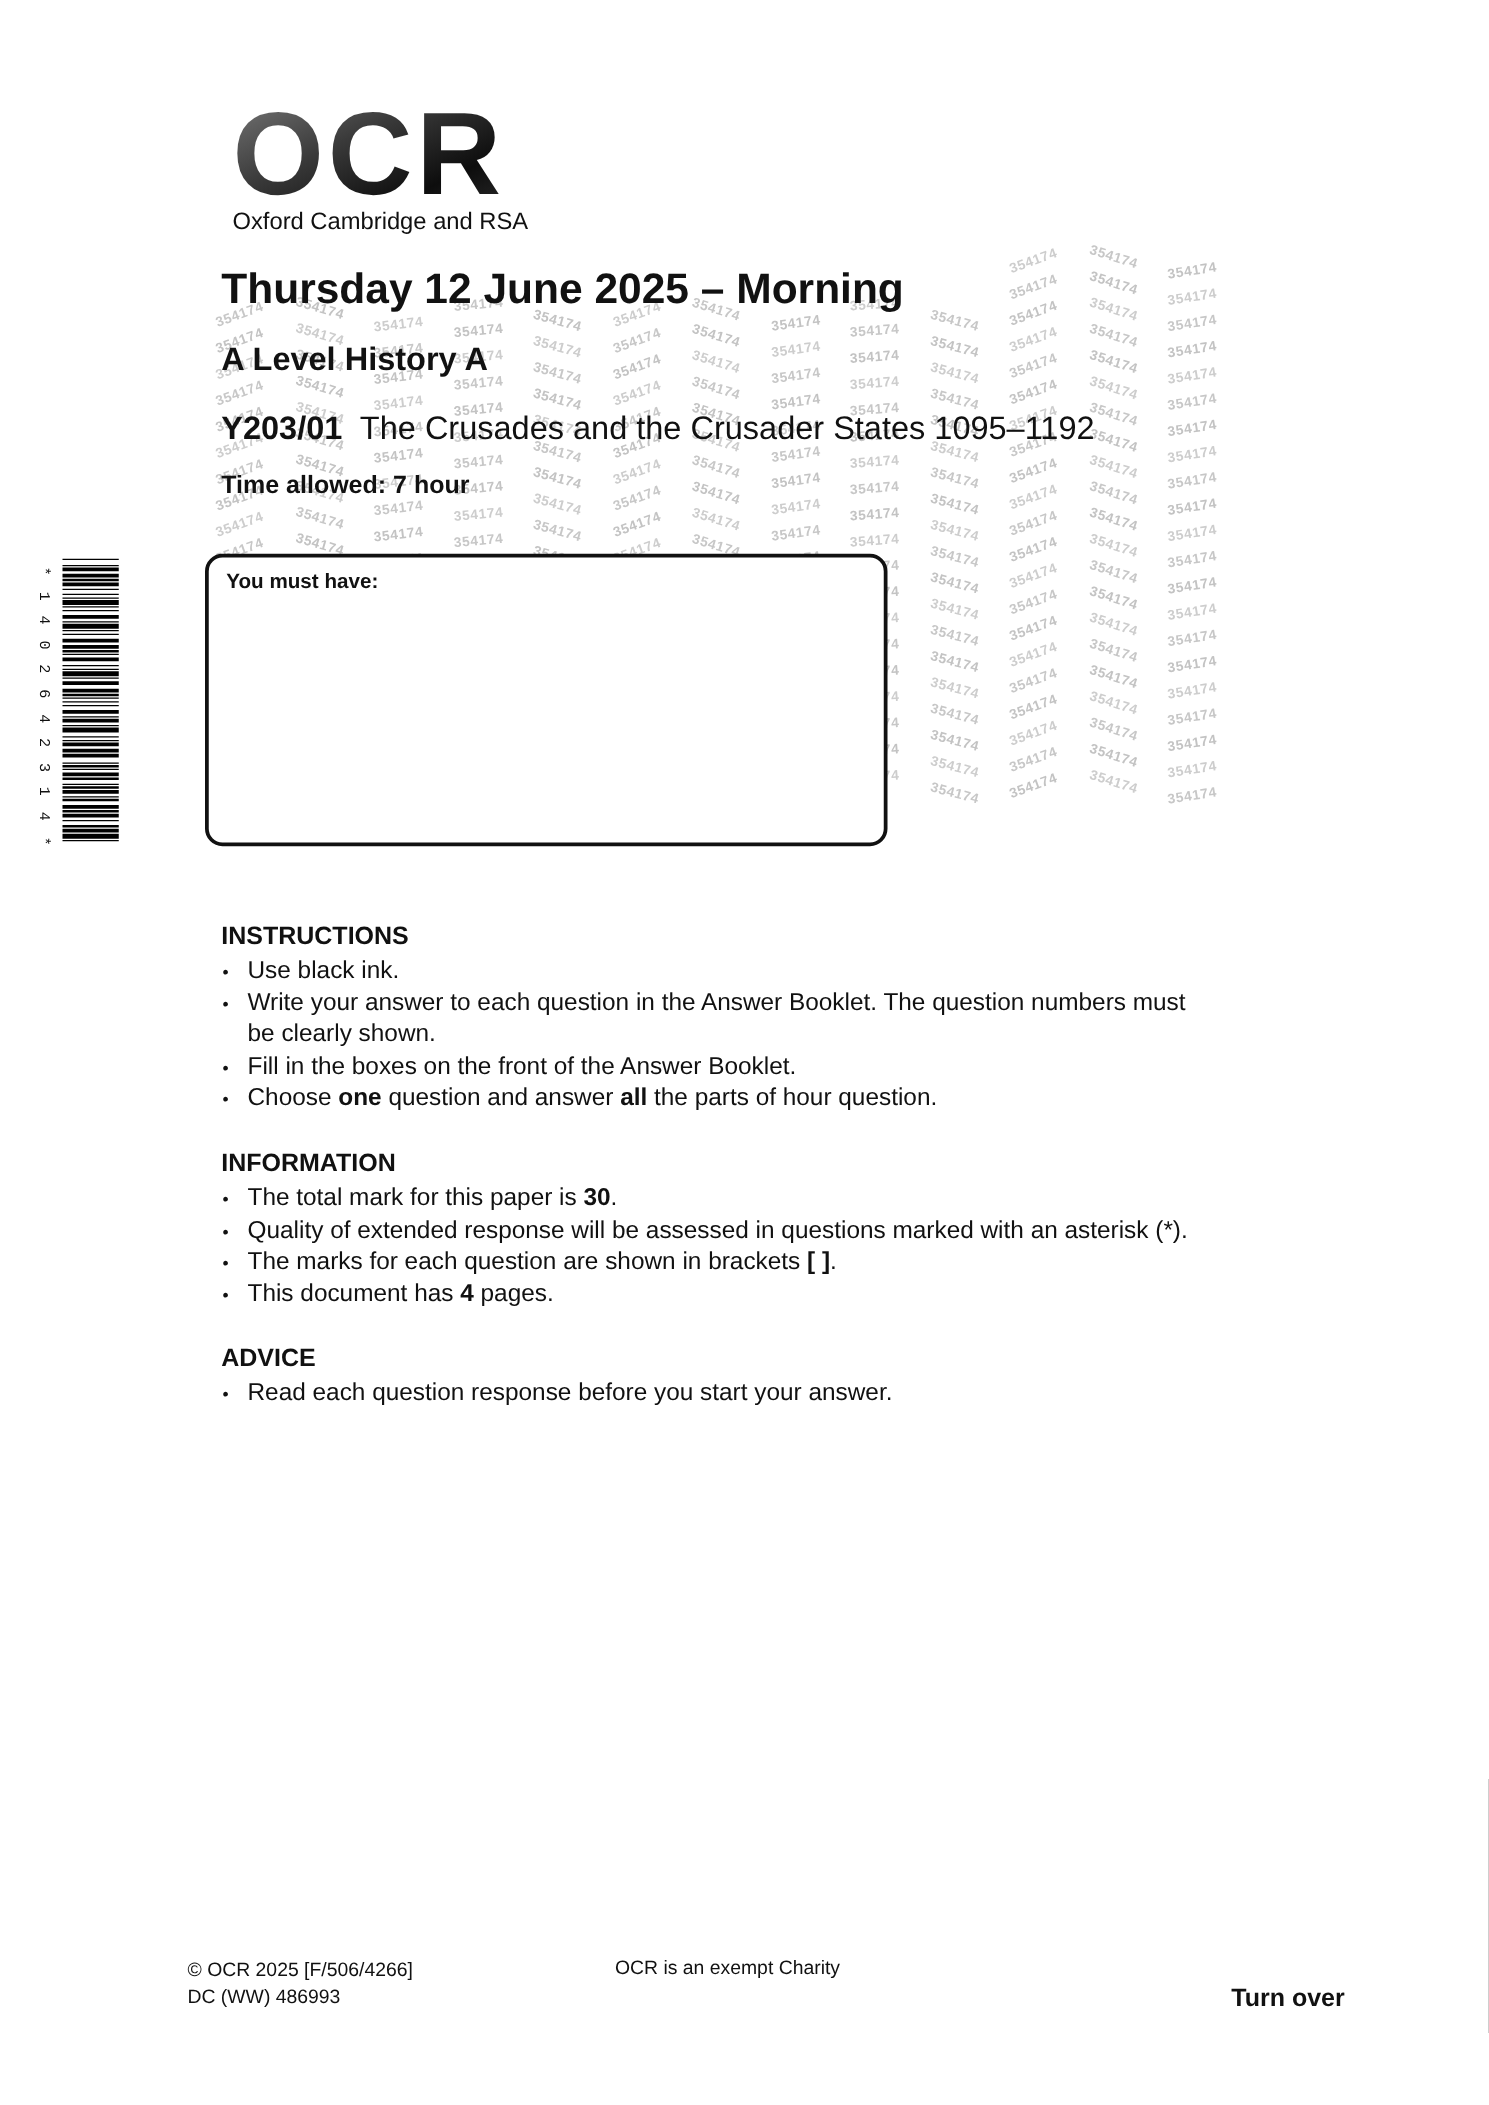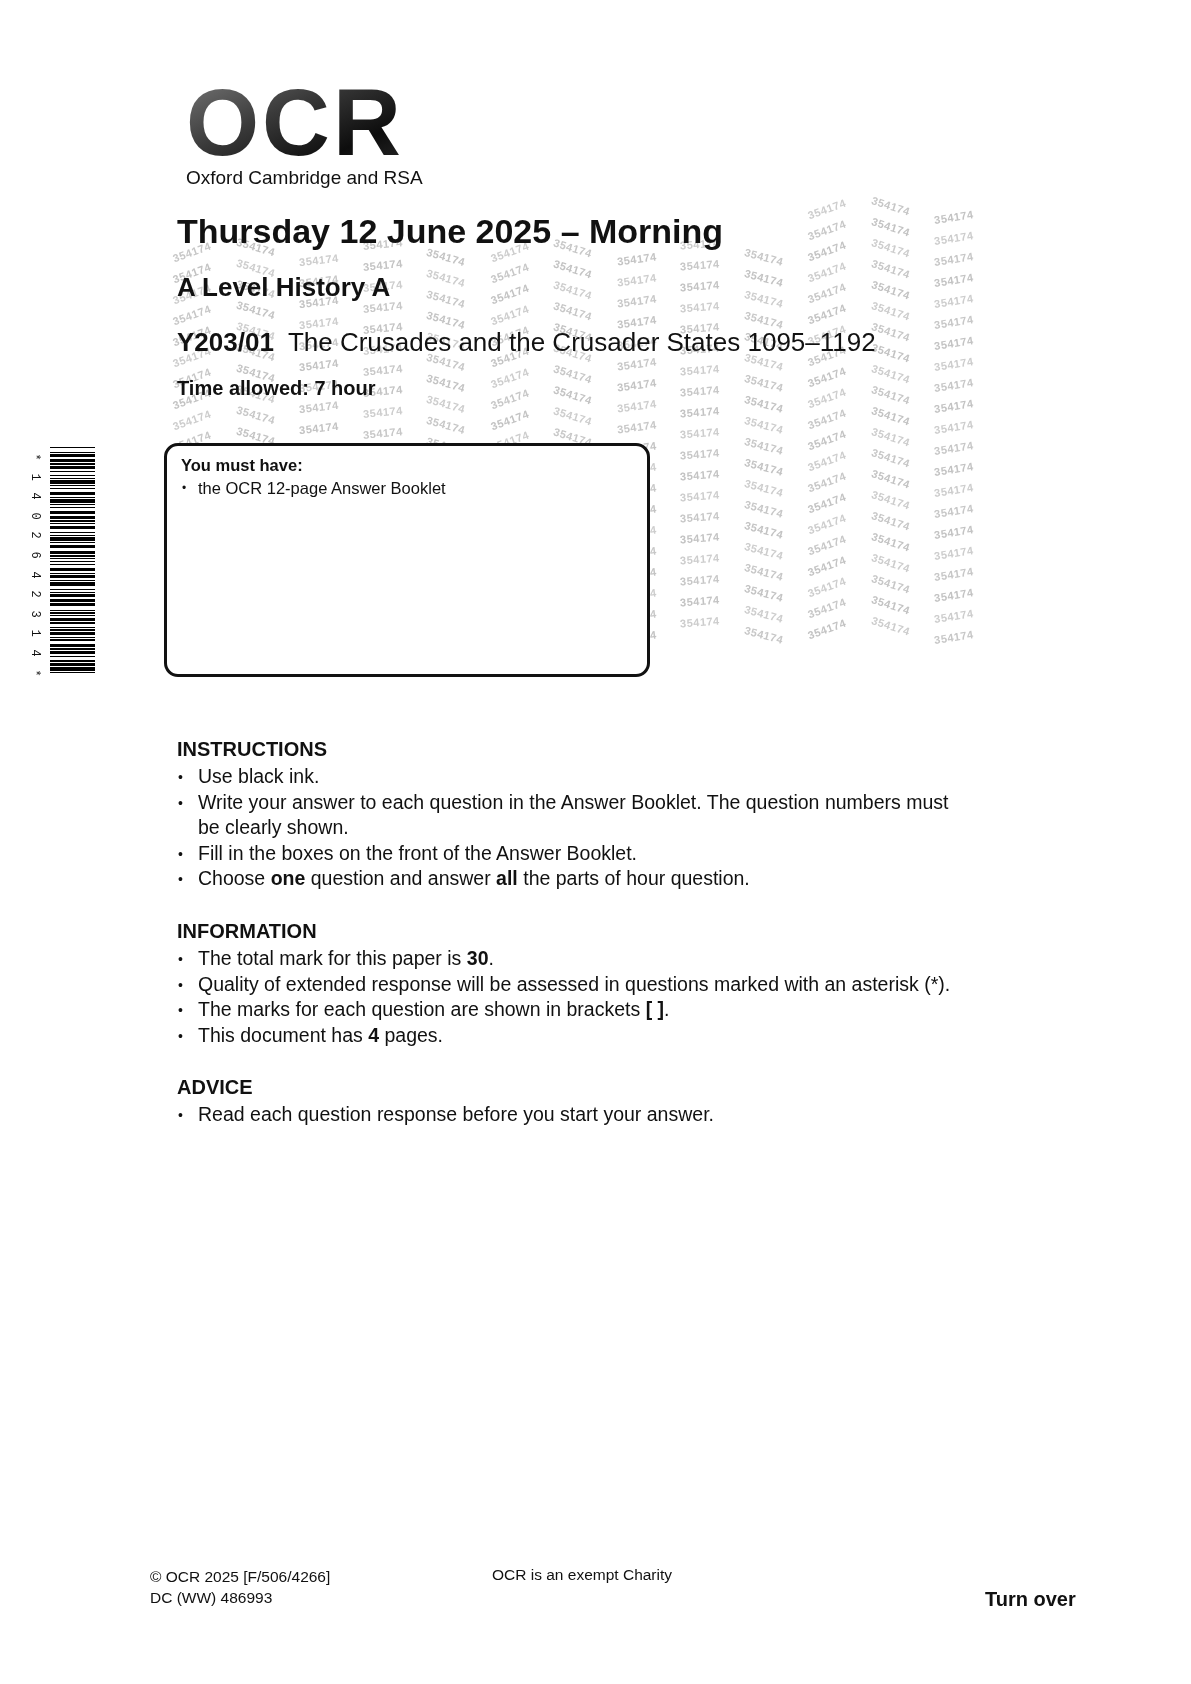--- a/index.html
+++ b/index.html
@@ -42,21 +42,21 @@
   .barcode-bars i.b{background:#000;}
   .barcode-label{position:absolute;left:24px;top:447px;width:22px;height:232px;z-index:1;}
   .barcode-label span{
     position:absolute;left:0;width:22px;text-align:center;
     font-family:"Liberation Mono","DejaVu Sans Mono",monospace;
     font-size:12px;line-height:12px;color:#111;
     transform:rotate(90deg);
   }
   
   .musthave{
-    position:absolute;left:164px;top:443px;width:486px;height:234px;
+    position:absolute;left:164px;top:443px;width:546px;height:234px;
     box-sizing:border-box;
     background:#fff;border:3px solid #111;border-radius:14px;
     padding:8px 14px;z-index:2;
     font-size:16.5px;line-height:23px;
   }
   .musthave .mh-head{font-weight:bold;}
   .musthave ul{margin:0;padding:0;list-style:none;}
   .musthave li{position:relative;padding-left:17px;}
   .musthave li::before{content:"•";position:absolute;left:1px;top:0;font-size:12px;}
   
@@ -480,23 +480,20 @@
       <span style="top: 121.6px;">4</span>
       <span style="top: 141.2px;">2</span>
       <span style="top: 160.8px;">3</span>
       <span style="top: 180.4px;">1</span>
       <span style="top: 200px;">4</span>
       <span style="top: 219.6px;">*</span>
     </div>
 
   <div class="musthave">
     <div class="mh-head">You must have:</div>
-    <ul>
-      <li>the OCR 12-page Answer Booklet</li>
-    </ul>
   </div>
 
   <div class="section sec-1">
     <h2>INSTRUCTIONS</h2>
     <ul>
       <li><span>Use black ink.</span></li>
       <li><span>Write your answer to each question in the Answer Booklet. The question numbers must</span><br><span>be clearly shown.</span></li>
       <li><span>Fill in the boxes on the front of the Answer Booklet.</span></li>
       <li><span>Choose </span><span style="font-weight: bold;">one</span><span> question and answer </span><span style="font-weight: bold;">all</span><span> the parts of hour question.</span></li>
     </ul>

